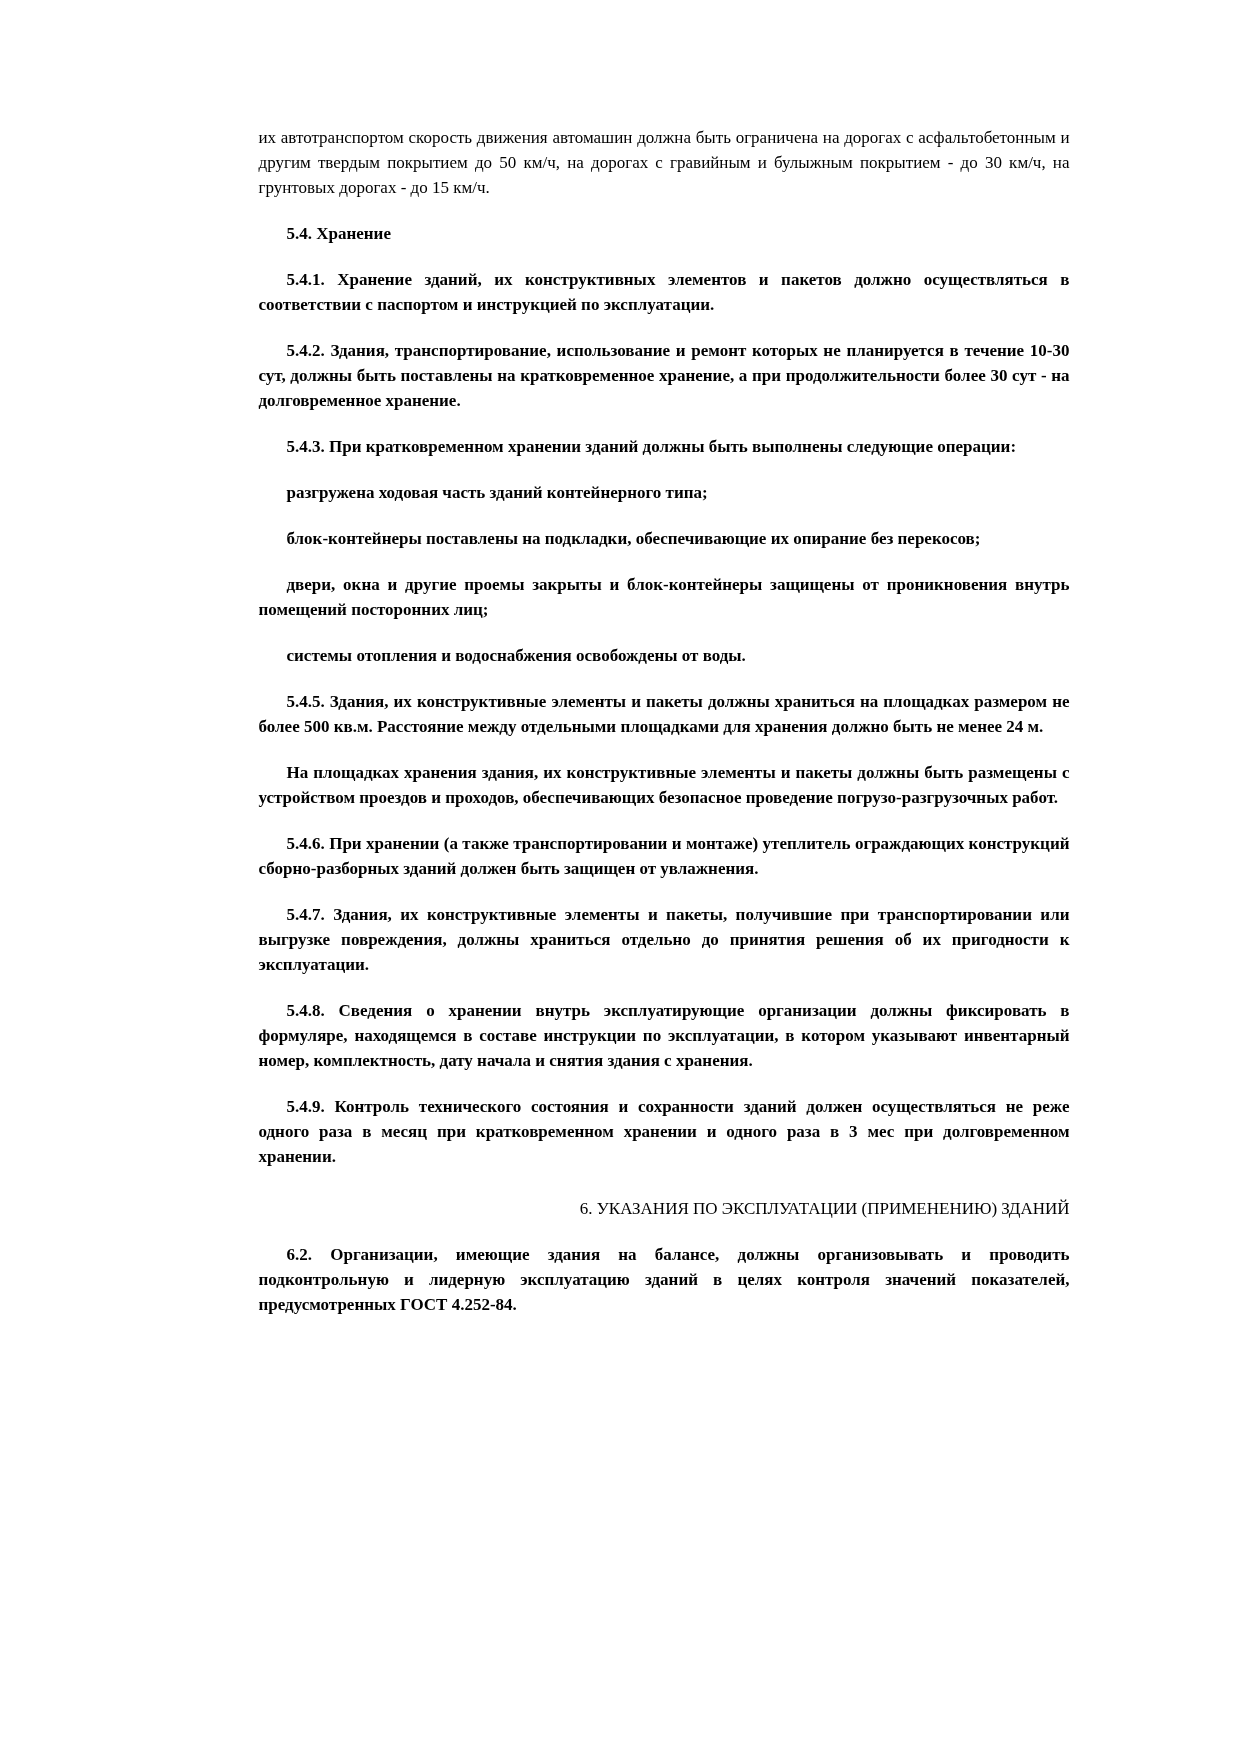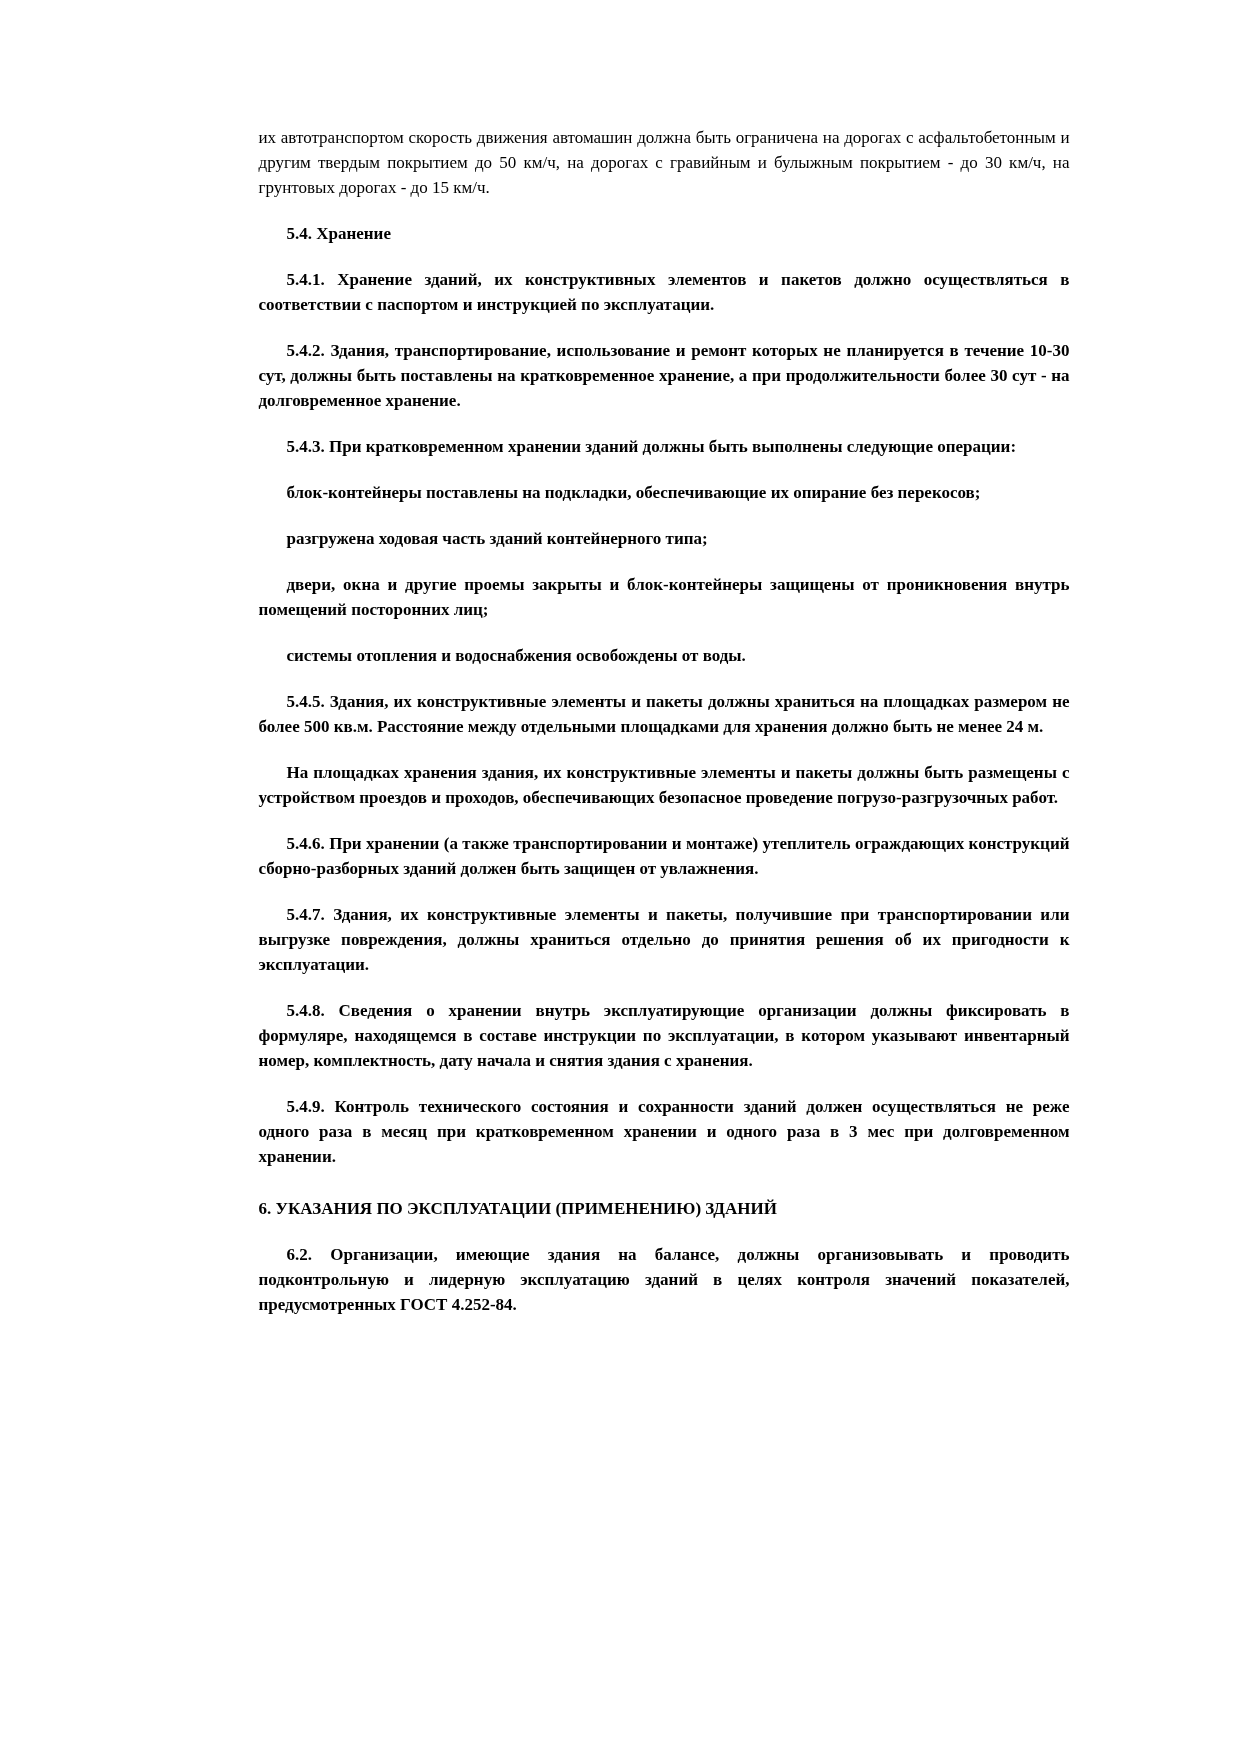--- a/index.html
+++ b/index.html
@@ -26,39 +26,39 @@
     text-align: justify;
   }
   .doc-body p:first-child {
     margin-top: 0;
   }
   .doc-body p.indent {
     text-indent: 28px;
     font-weight: bold;
   }
   .doc-body p.section-heading {
-    text-align: left;
+    text-align: right;
     text-indent: 0;
-    font-weight: bold;
+    font-weight: normal;
     margin-top: 27px;
     margin-bottom: 21px;
   }
 </style>
 </head>
 <body>
 
 <div class="page">
   <div class="doc-body">
       <p class="">их автотранспортом скорость движения автомашин должна быть ограничена на дорогах с асфальтобетонным и другим твердым покрытием до 50 км/ч, на дорогах с гравийным и булыжным покрытием - до 30 км/ч, на грунтовых дорогах - до 15 км/ч.</p>
       <p class="indent">5.4. Хранение</p>
       <p class="indent">5.4.1. Хранение зданий, их конструктивных элементов и пакетов должно осуществляться в соответствии с паспортом и инструкцией по эксплуатации.</p>
       <p class="indent">5.4.2. Здания, транспортирование, использование и ремонт которых не планируется в течение 10-30 сут, должны быть поставлены на кратковременное хранение, а при продолжительности более 30 сут - на долговременное хранение.</p>
       <p class="indent">5.4.3. При кратковременном хранении зданий должны быть выполнены следующие операции:</p>
+      <p class="indent">разгружена ходовая часть зданий контейнерного типа;</p>
       <p class="indent">блок-контейнеры поставлены на подкладки, обеспечивающие их опирание без перекосов;</p>
-      <p class="indent">разгружена ходовая часть зданий контейнерного типа;</p>
       <p class="indent">двери, окна и другие проемы закрыты и блок-контейнеры защищены от проникновения внутрь помещений посторонних лиц;</p>
       <p class="indent">системы отопления и водоснабжения освобождены от воды.</p>
       <p class="indent">5.4.5. Здания, их конструктивные элементы и пакеты должны храниться на площадках размером не более 500 кв.м. Расстояние между отдельными площадками для хранения должно быть не менее 24 м.</p>
       <p class="indent">На площадках хранения здания, их конструктивные элементы и пакеты должны быть размещены с устройством проездов и проходов, обеспечивающих безопасное проведение погрузо-разгрузочных работ.</p>
       <p class="indent">5.4.6. При хранении (а также транспортировании и монтаже) утеплитель ограждающих конструкций сборно-разборных зданий должен быть защищен от увлажнения.</p>
       <p class="indent">5.4.7. Здания, их конструктивные элементы и пакеты, получившие при транспортировании или выгрузке повреждения, должны храниться отдельно до принятия решения об их пригодности к эксплуатации.</p>
       <p class="indent">5.4.8. Сведения о хранении внутрь эксплуатирующие организации должны фиксировать в формуляре, находящемся в составе инструкции по эксплуатации, в котором указывают инвентарный номер, комплектность, дату начала и снятия здания с хранения.</p>
       <p class="indent">5.4.9. Контроль технического состояния и сохранности зданий должен осуществляться не реже одного раза в месяц при кратковременном хранении и одного раза в 3 мес при долговременном хранении.</p>
       <p class="section-heading">6. УКАЗАНИЯ ПО ЭКСПЛУАТАЦИИ (ПРИМЕНЕНИЮ) ЗДАНИЙ</p>
       <p class="indent">6.2. Организации, имеющие здания на балансе, должны организовывать и проводить подконтрольную и лидерную эксплуатацию зданий в целях контроля значений показателей, предусмотренных ГОСТ 4.252-84.</p>

